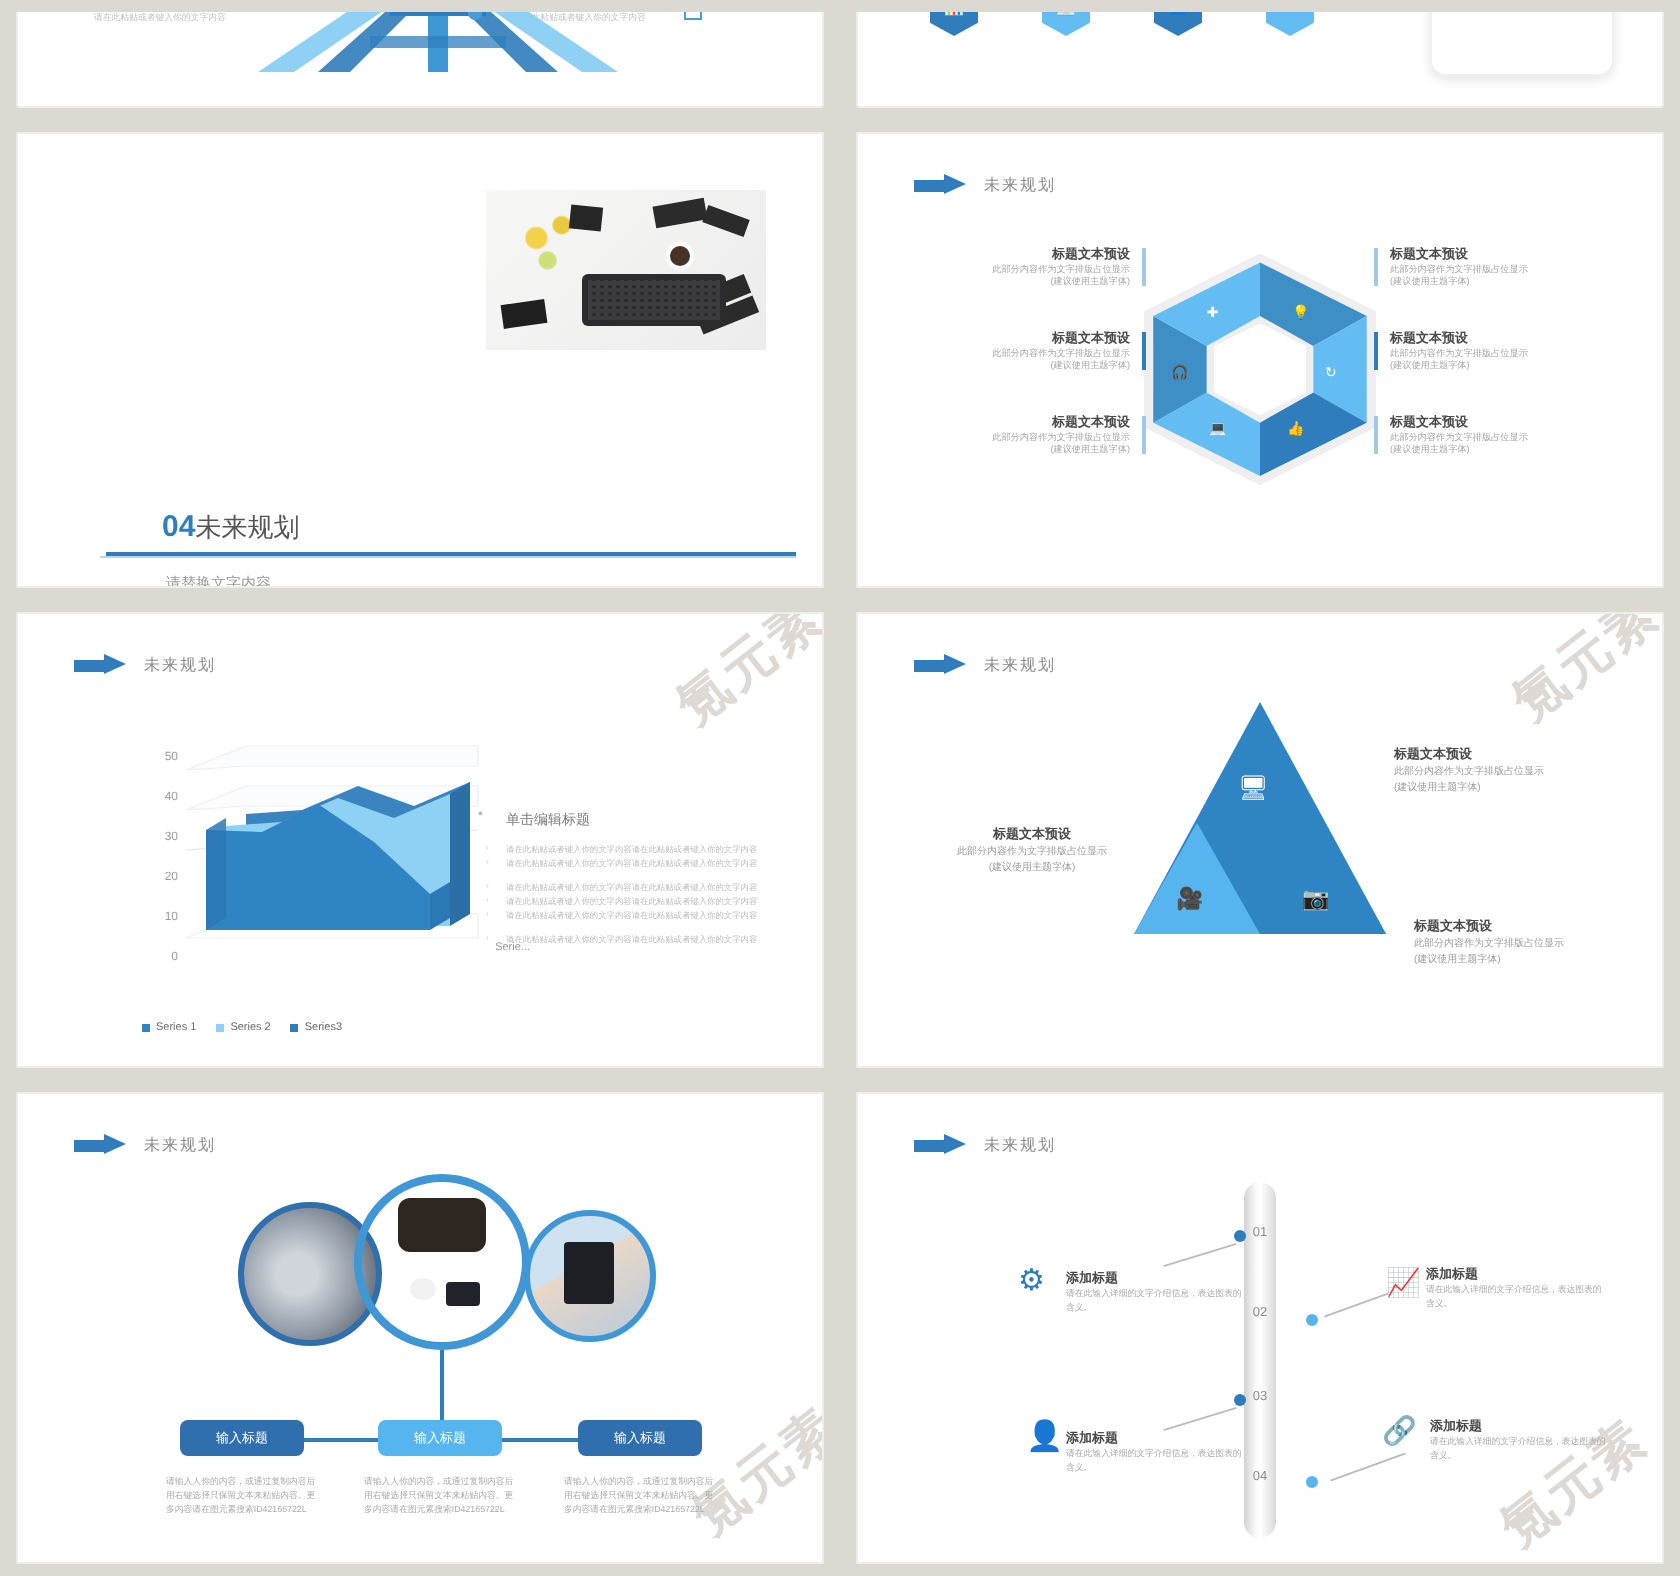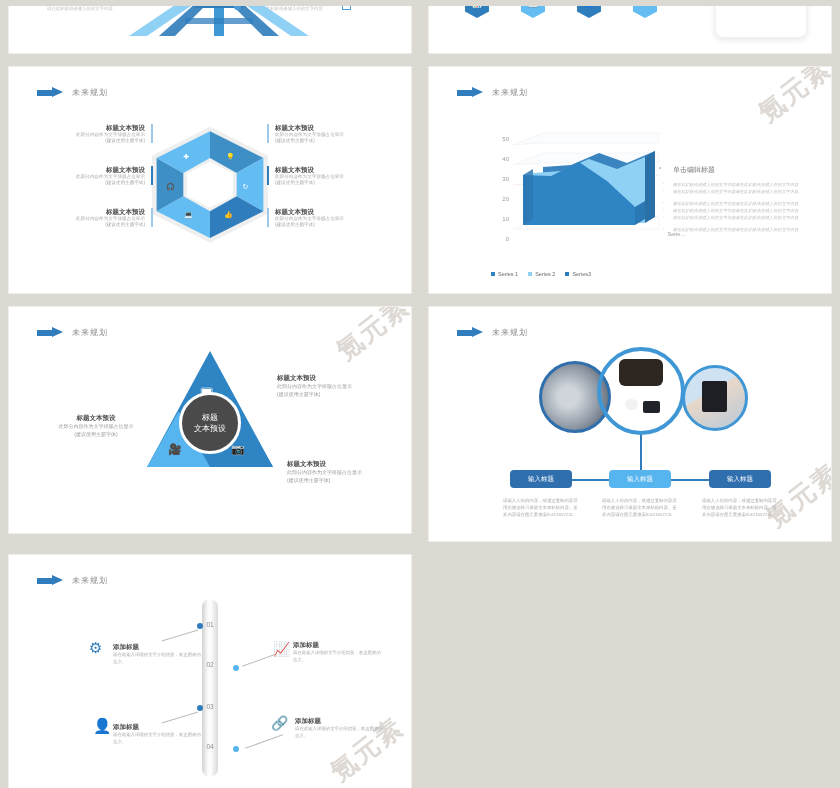--- a/index.html
+++ b/index.html
@@ -190,20 +190,42 @@
   <div class="cell r-top">
     <div class="slide">
       <div class="tp-hex" style="left:36px;top:-18px;background:#2f7dbd;">📊</div>
       <div class="tp-hex" style="left:92px;top:-18px;background:#63bdf2;">💻</div>
       <div class="tp-hex" style="left:148px;top:-18px;background:#2f7dbd;">👤</div>
       <div class="tp-hex" style="left:204px;top:-18px;background:#63bdf2;">☉</div>
       <div class="tp-card"></div>
     </div>
   </div>
 
+  <div class="cell r-mid">
+    <div class="slide">
+      <div class="sec-img">
+        <div class="tg6"></div>
+          <div class="tg1"></div>
+          <div class="tg2"></div>
+        <div class="cup"></div>
+          <div class="tg3"></div>
+          <div class="tg4"></div>
+        <div class="tg5"></div>
+          <div class="kb"></div>
+      </div>
+      <div class="sec-title">
+        <span class="num">04</span><span>未来规划</span>
+      </div>
+      <div class="sec-rule"></div>
+      <div class="sec-lines">
+        <div>请替换文字内容</div>
+
+      </div>
+    </div>
+  </div>
 
   <div class="cell r-mid">
     <div class="slide">
       <div class="hdr">
         <span class="arrow"></span>
         <span class="hdr-t">未来规划</span>
       </div>
 
       <div class="hexwrap">
         <div class="hexouter"></div>
@@ -336,24 +358,20 @@
         <span class="hdr-t">未来规划</span>
       </div>
 
       <div class="tri">
         <div class="tri-top"></div>
         <div class="tri-bl"></div>
         <div class="tri-br"></div>
         <span class="tri-ico" style="left:52px;top:36px;font-size:12px;">🖥</span>
         <span class="tri-ico" style="left:21px;top:92px;font-size:11px;">🎥</span>
         <span class="tri-ico" style="left:84px;top:92px;font-size:11px;">📷</span>
-        <div class="tri-circ">
-          <span>标题</span>
-          <span>文本预设</span>
-        </div>
       </div>
 
       <div class="triTxt" style="left:268px;top:66px;text-align:left;">
         <div class="tt">标题文本预设</div>
         <div class="td">此部分内容作为文字排版占位显示</div>
         <div class="td">(建议使用主题字体)</div>
       </div>
       <div class="triTxt" style="left:24px;top:106px;text-align:center;">
         <div class="tt">标题文本预设</div>
         <div class="td">此部分内容作为文字排版占位显示</div>

